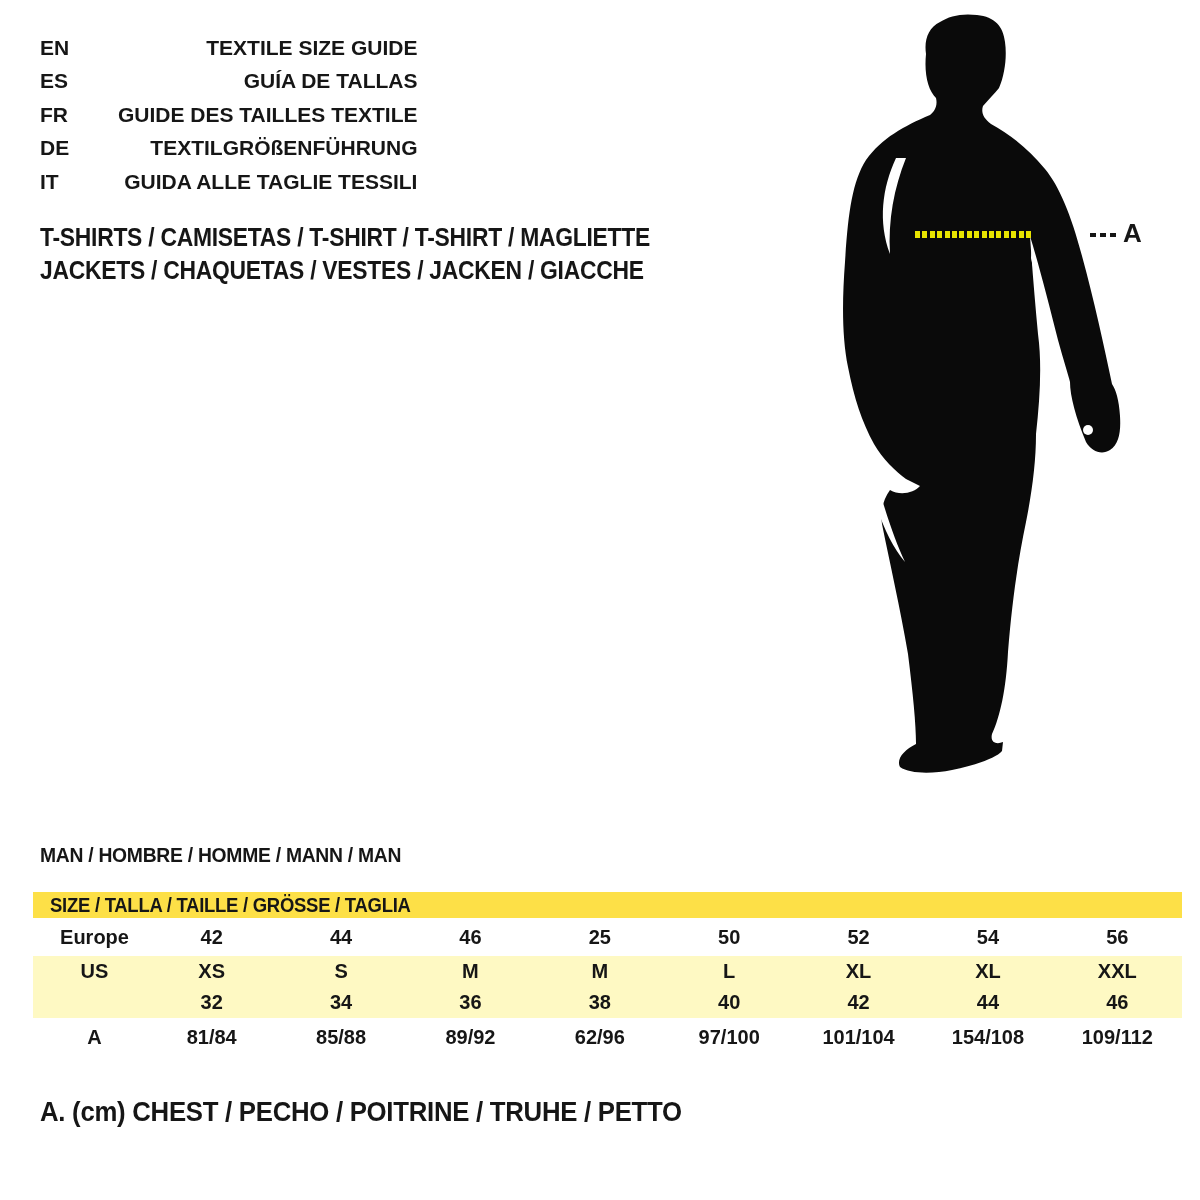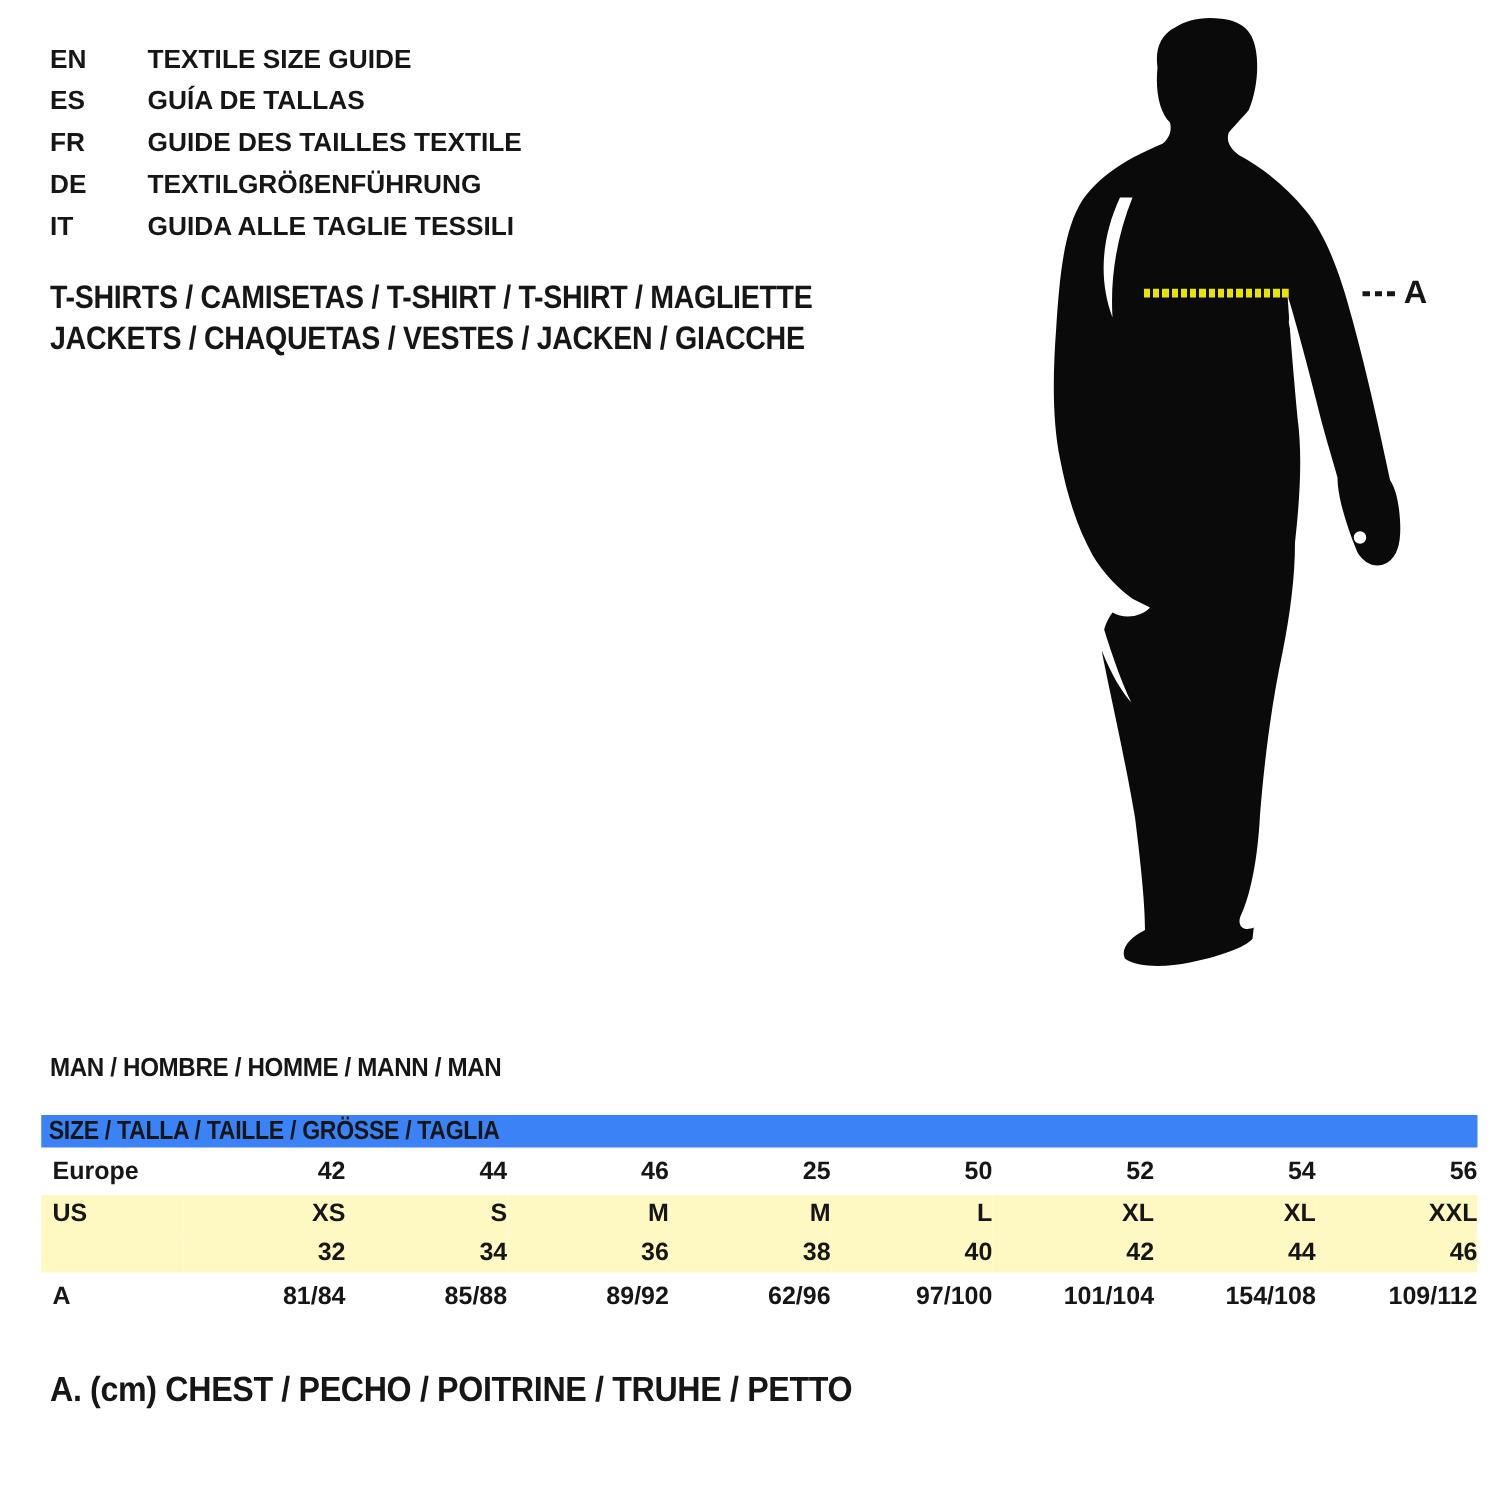--- a/index.html
+++ b/index.html
@@ -12,21 +12,21 @@
     overflow:hidden;
   }
   .abs { position:absolute; }
 
   
   .cond88 { display:inline-block; transform:scaleX(0.88); transform-origin:0 50%; white-space:nowrap; letter-spacing:-0.3px; }
   .cond92 { display:inline-block; transform:scaleX(0.92); transform-origin:0 50%; white-space:nowrap; letter-spacing:-0.3px; }
 
   
   .lang-block { left:40px; top:31px; }
-  .lang-row { display:flex; align-items:center; height:33.5px; font-size:21px; }
+  .lang-row { display:flex; align-items:center; height:33.5px; font-size:21px;justify-content:space-between; }
   .lang-code { width:78px; }
 
   
   .product-block { left:40px; top:221px; font-size:26px; line-height:33px; }
 
   
   .figure { left:840px; top:0; width:320px; height:800px; }
   .figure svg { position:absolute; left:0; top:0; width:320px; height:800px; }
   .chest-line {
     position:absolute; left:75px; top:231px; width:116px; height:7px;
@@ -42,25 +42,25 @@
   .section-title { left:40px; top:843px; font-size:21px; font-weight:bold; }
 
   
   .size-table {
     position:absolute; left:33px; top:892px; width:1149px;
     border-collapse:collapse; table-layout:fixed;
     font-size:20px; font-weight:bold; color:#161616;
   }
   .size-table col.c-label { width:114px; }
   .size-table thead th {
-    height:26px; background:#3b82f6; text-align:left;
-    padding-left:6px; font-size:21px; font-weight:bold;
-  }
-  .size-table tbody td { text-align:right; height:38px; vertical-align:middle; }
-  .size-table tbody td.lbl { text-align:left; padding-left:9px; }
+    height:26px; background:#fde047; text-align:left;
+    padding-left:17px; font-size:21px; font-weight:bold;
+  }
+  .size-table tbody td { text-align:center; height:38px; vertical-align:middle; }
+  .size-table tbody td.lbl { text-align:center; padding-left:9px; }
   .size-table tr.stripe td { background:#fef9c3; }
   .size-table tr.half td { height:31px; }
 
   
   .footnote { left:40px; top:1096px; font-size:28px; }
 </style>
 </head>
 <body>
 
 <section class="abs lang-block">

